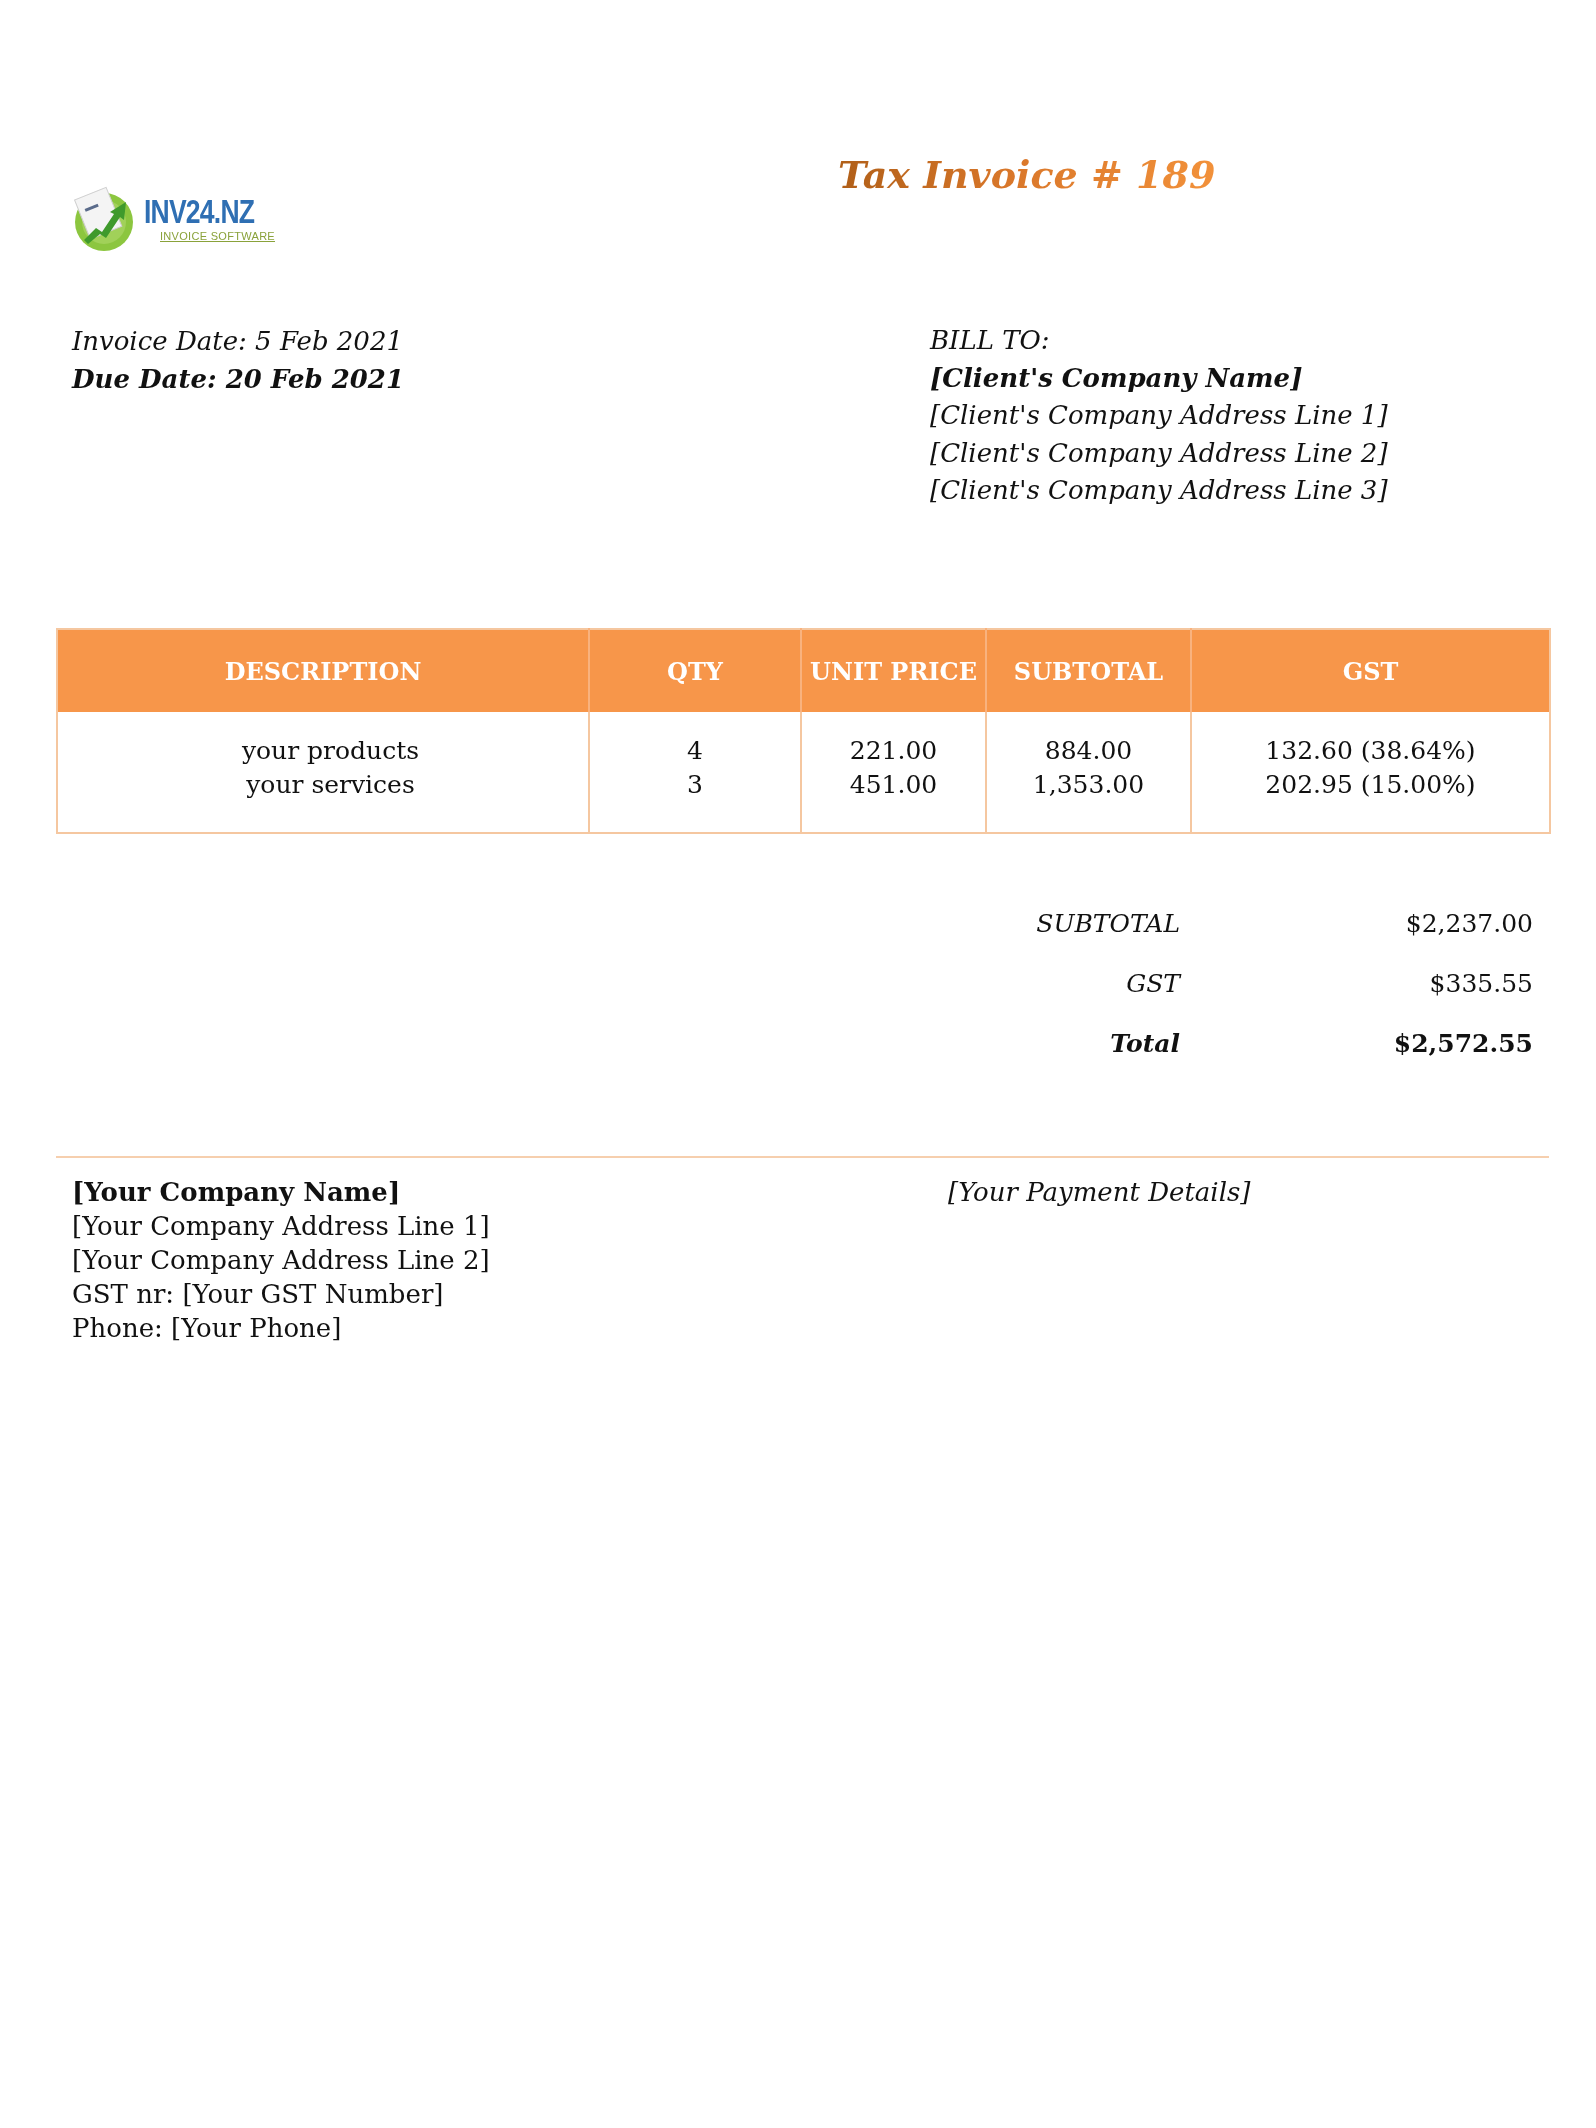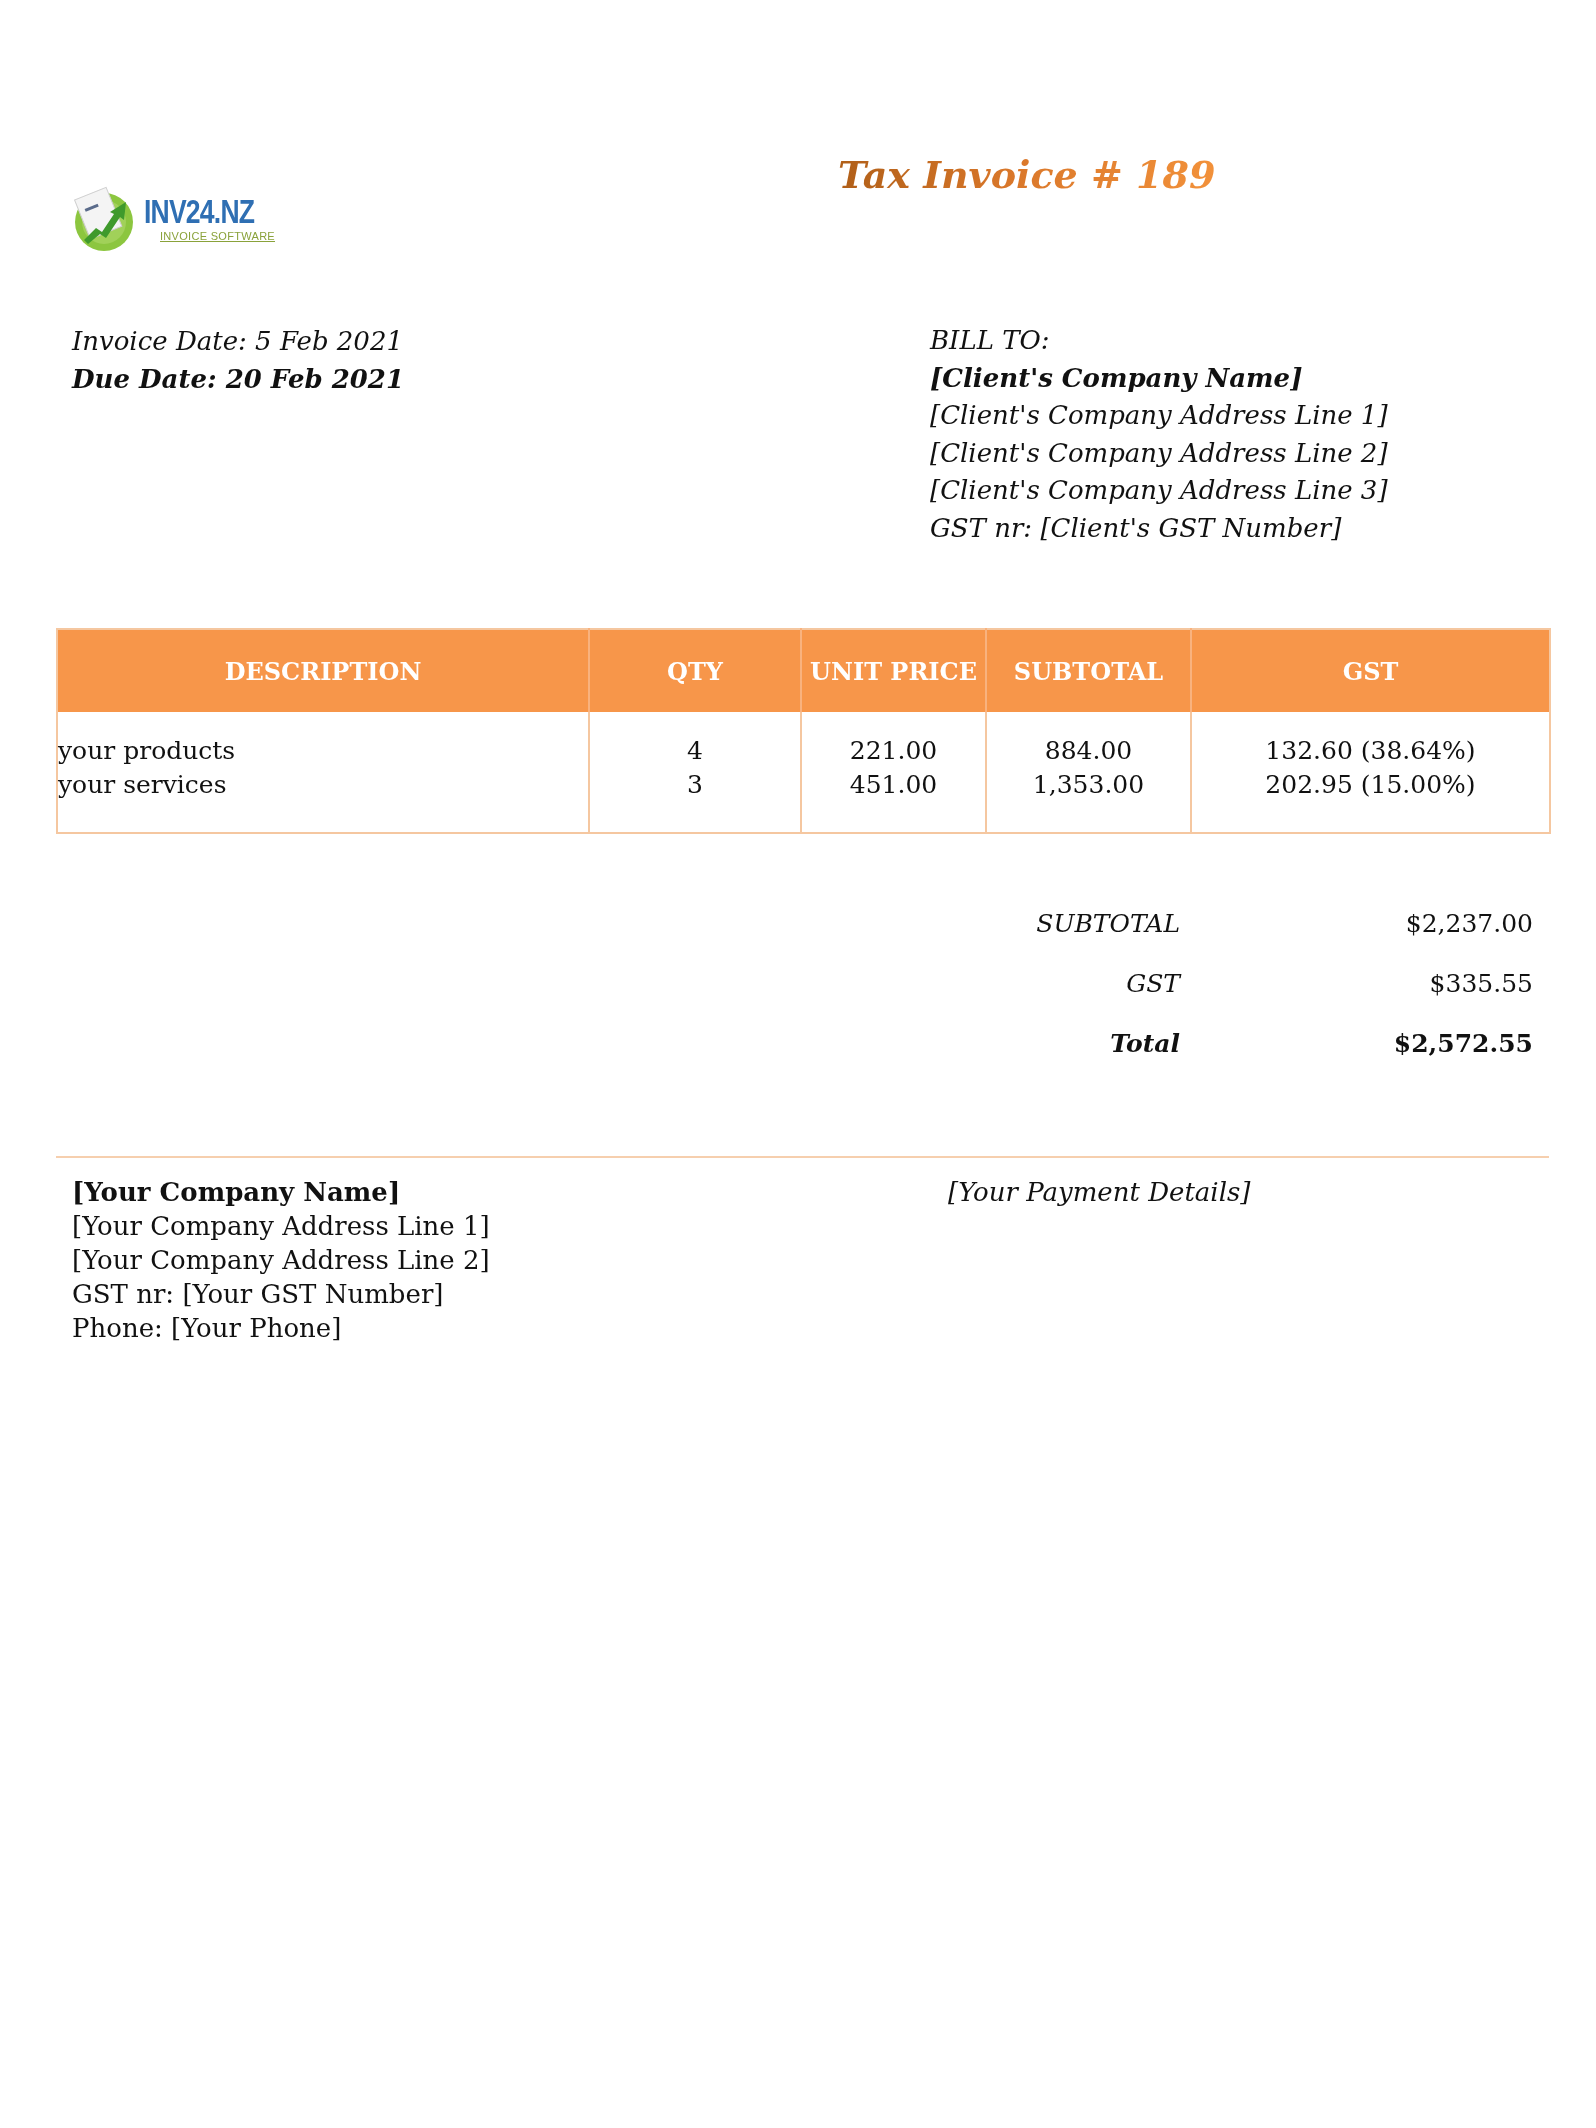--- a/index.html
+++ b/index.html
@@ -31,21 +31,21 @@
   .billto .name { font-weight: bold; }
 
   
   .items { left: 56px; top: 628px; width: 1493px; border-collapse: collapse; table-layout: fixed;
            border: 2px solid #f5c7a0; }
   .items th { background: #f7964a; color: #fff; font-weight: bold; font-size: 24px; height: 82px;
               text-align: center; border-left: 2px solid #f9b27e; padding: 0; }
   .items th:first-child { border-left: none; }
   .items td { vertical-align: top; font-size: 25px; line-height: 34px; padding: 22px 0 30px 0;
               border-left: 2px solid #f5c7a0; text-align: center; }
-  .items td:first-child { border-left: none; text-align: left; }
+  .items td:first-child { border-left: none; text-align: center; padding-left: 15px; }
   .items td div { white-space: nowrap; }
 
   
   .totals { left: 1000px; top: 893px; width: 533px; font-size: 25px; }
   .totals .row { display: flex; justify-content: space-between; height: 60px; align-items: center; }
   .totals .lbl { width: 180px; text-align: right; font-style: italic; }
   .totals .val { text-align: right; }
   .totals .row.total .lbl, .totals .row.total .val { font-weight: bold; }
 
   
@@ -80,21 +80,20 @@
   <div class="inv">Invoice Date: 5 Feb 2021</div>
   <div class="due">Due Date: 20 Feb 2021</div>
 </div>
 
 <div class="abs billto">
   <div>BILL TO:</div>
   <div class="name">[Client's Company Name]</div>
   <div>[Client's Company Address Line 1]</div>
   <div>[Client's Company Address Line 2]</div>
   <div>[Client's Company Address Line 3]</div>
-  <div>GST nr: [Client's GST Number]</div>
 </div>
 
 <table class="abs items">
   <colgroup>
     <col style="width:532px">
       <col style="width:212px">
       <col style="width:185px">
       <col style="width:205px">
       <col style="width:359px">
   </colgroup>

